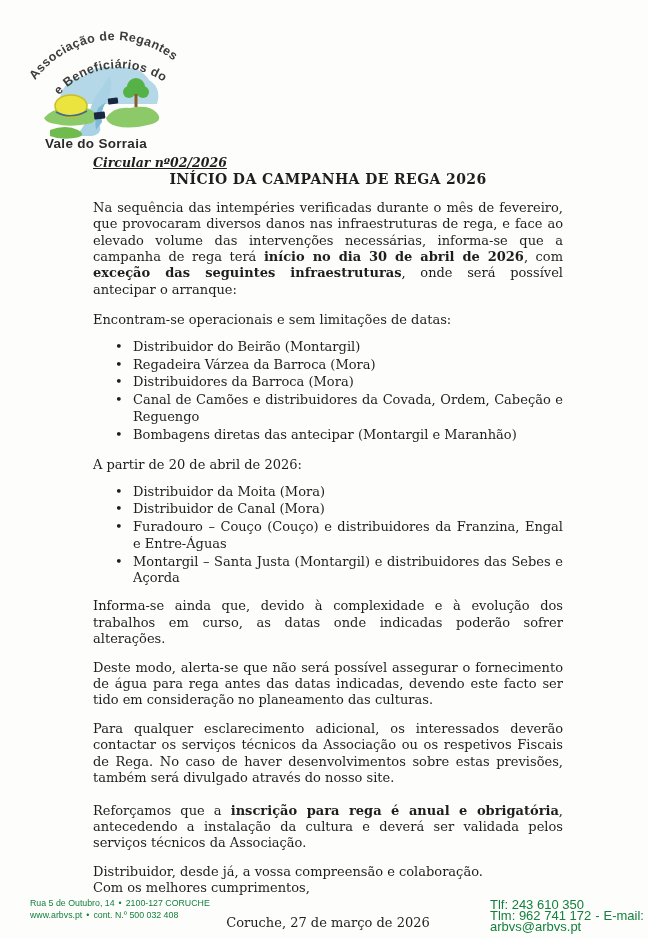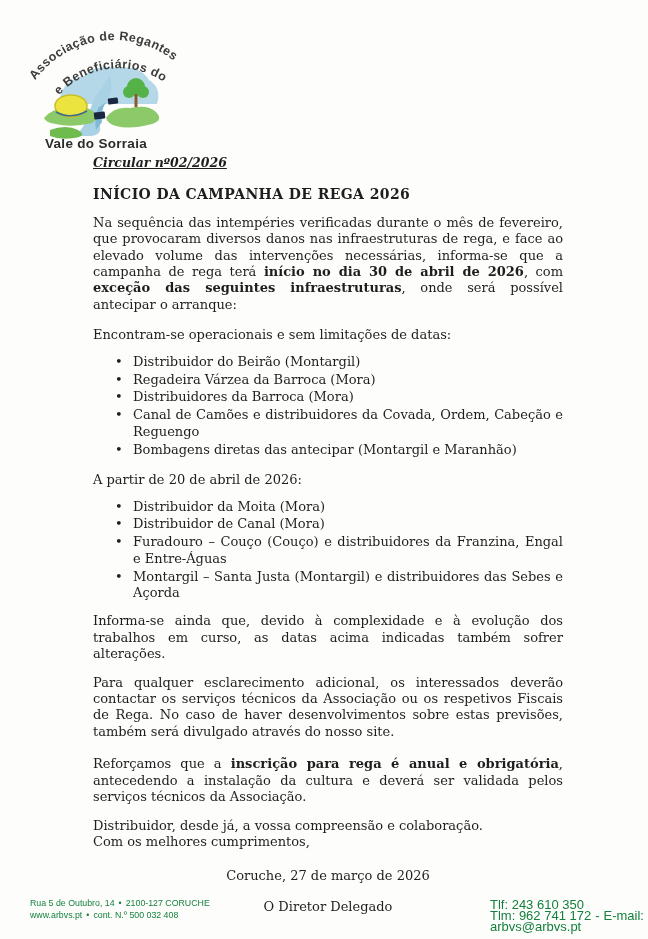--- a/index.html
+++ b/index.html
@@ -20,22 +20,22 @@
   .content{
     position:absolute;left:93px;top:0;width:470px;
     padding-top:155px;
     font-size:13px;line-height:16.4px;
   }
   .circular-ref{
     font-weight:bold;font-style:italic;text-decoration:underline;
     font-size:12.5px;
   }
   .doc-title{
-    text-align:left;font-weight:bold;font-size:14px;letter-spacing:.4px;
-    margin-top:15px;
+    text-align:center;font-weight:bold;font-size:14px;letter-spacing:.4px;
+    margin-top:0;
   }
   .para{margin:12px 0 0 0;text-align:justify;}
   .para.tight{margin-top:16px;}
   .heading{font-weight:normal;margin-top:14px;}
   .blist{margin-top:10px;}
   .li{position:relative;padding-left:40px;text-align:justify;margin-top:1.5px;}
   .li .bullet{position:absolute;left:22px;top:0;}
   .center-line{text-align:center;}
   .date-line{margin-top:18px;}
   .role-line{margin-top:14px;}
@@ -108,22 +108,23 @@
 
     <div class="heading">A partir de 20 de abril de 2026:</div>
 
     <div class="blist">
       <div class="li"><span class="bullet">•</span><span>Distribuidor da Moita (Mora)</span></div>
       <div class="li"><span class="bullet">•</span><span>Distribuidor de Canal (Mora)</span></div>
       <div class="li"><span class="bullet">•</span><span>Furadouro – Couço (Couço) e distribuidores da Franzina, Engal e Entre-Águas</span></div>
       <div class="li"><span class="bullet">•</span><span>Montargil – Santa Justa (Montargil) e distribuidores das Sebes e Açorda</span></div>
     </div>
 
-    <p class="para">Informa-se ainda que, devido à complexidade e à evolução dos trabalhos em curso, as datas acima indicadas também sofrer alterações.</p>
+    <p class="para">Informa-se ainda que, devido à complexidade e à evolução dos trabalhos em curso, as datas onde indicadas poderão sofrer alterações.</p>
 
+    <p class="para">Deste modo, alerta-se que não será possível assegurar o fornecimento de água para rega antes das datas indicadas, devendo este facto ser tido em consideração no planeamento das culturas.</p>
 
     <p class="para">Para qualquer esclarecimento adicional, os interessados deverão contactar os serviços técnicos da Associação ou os respetivos Fiscais de Rega. No caso de haver desenvolvimentos sobre estas previsões, também será divulgado através do nosso site.</p>
 
     <p class="para tight"><span>Reforçamos que a </span><strong>inscrição para rega é anual e obrigatória</strong><span>, antecedendo a instalação da cultura e deverá ser validada pelos serviços técnicos da Associação.</span></p>
 
     <p class="para"><span>Distribuidor, desde já, a vossa compreensão e colaboração.</span><br><span>Com os melhores cumprimentos,</span></p>
 
     <div class="center-line date-line">Coruche, 27 de março de 2026</div>
     <div class="center-line role-line">O Diretor Delegado</div>
 

